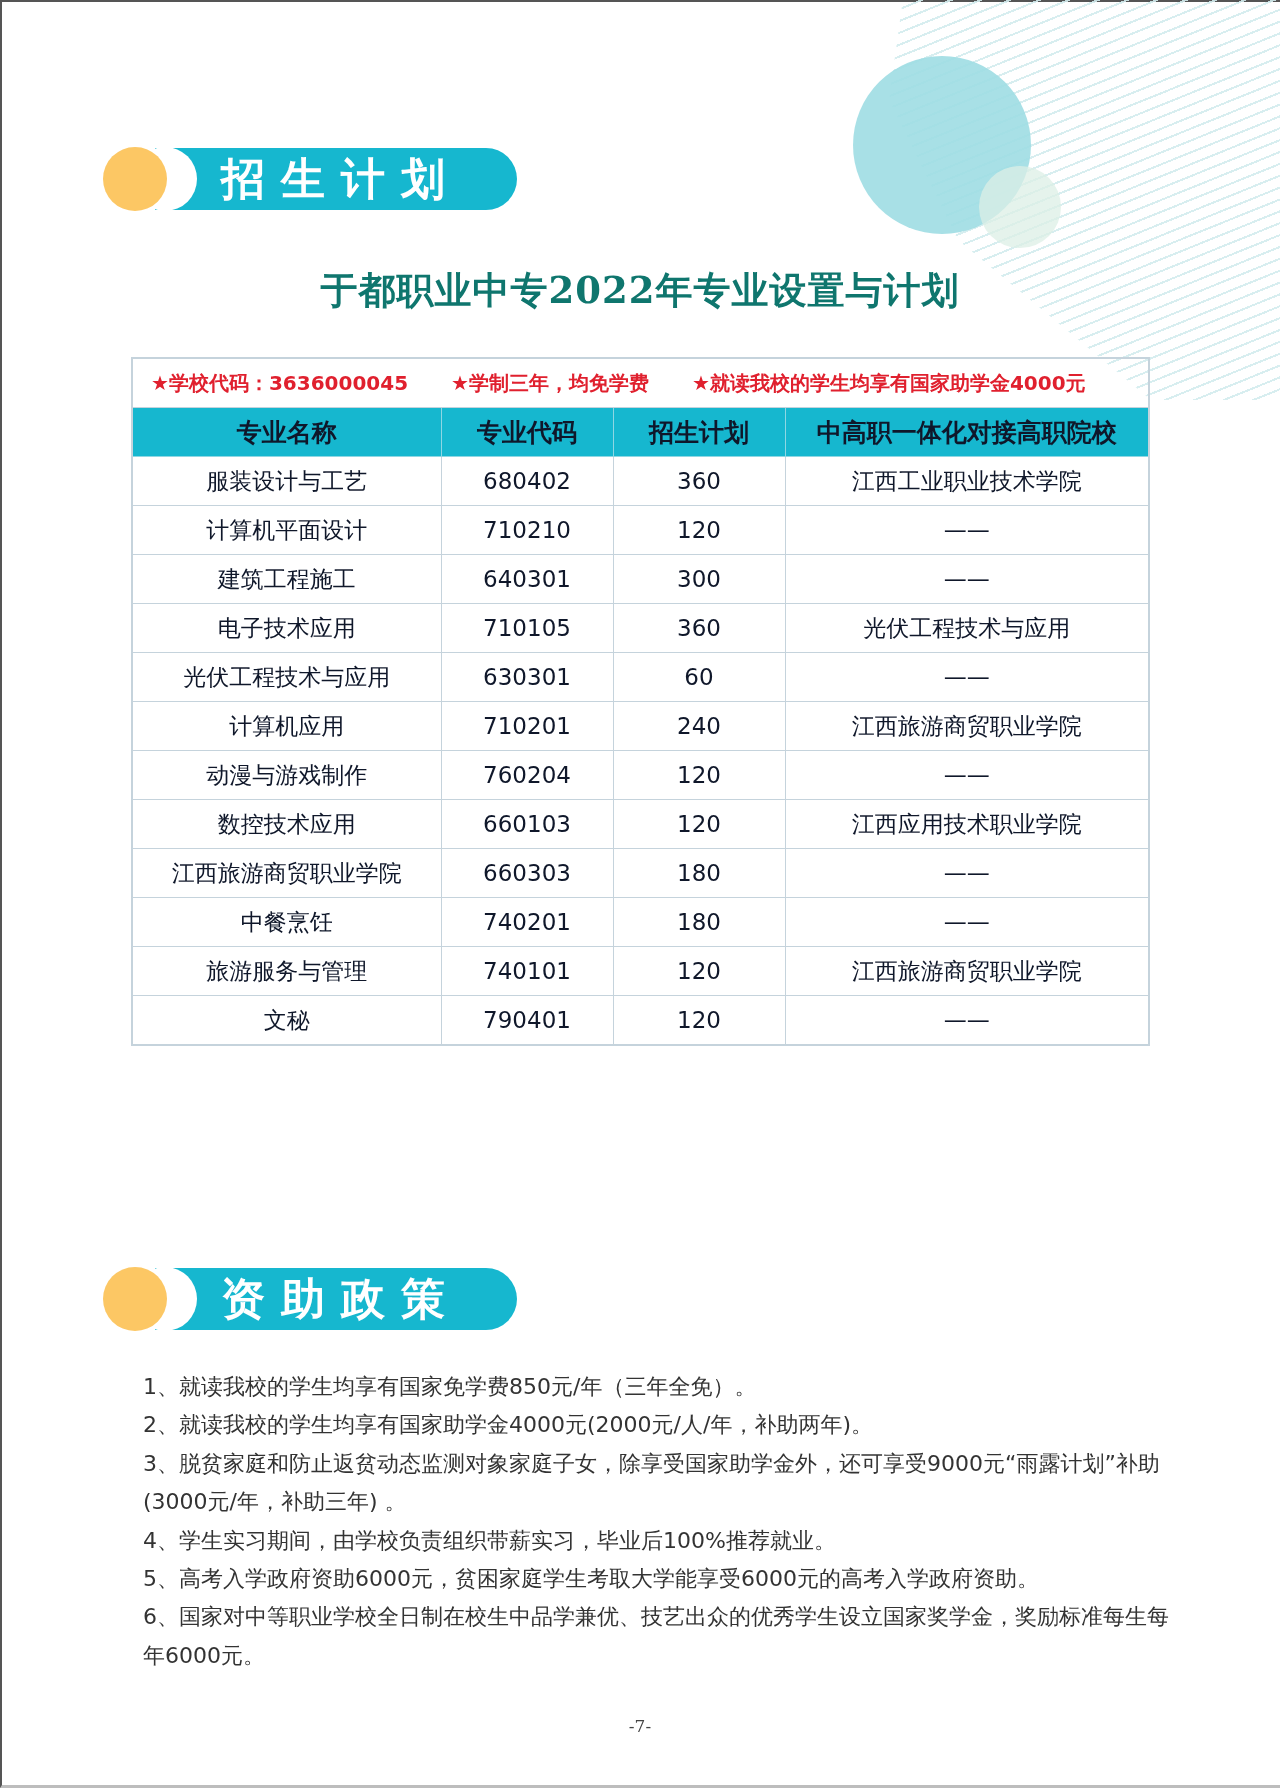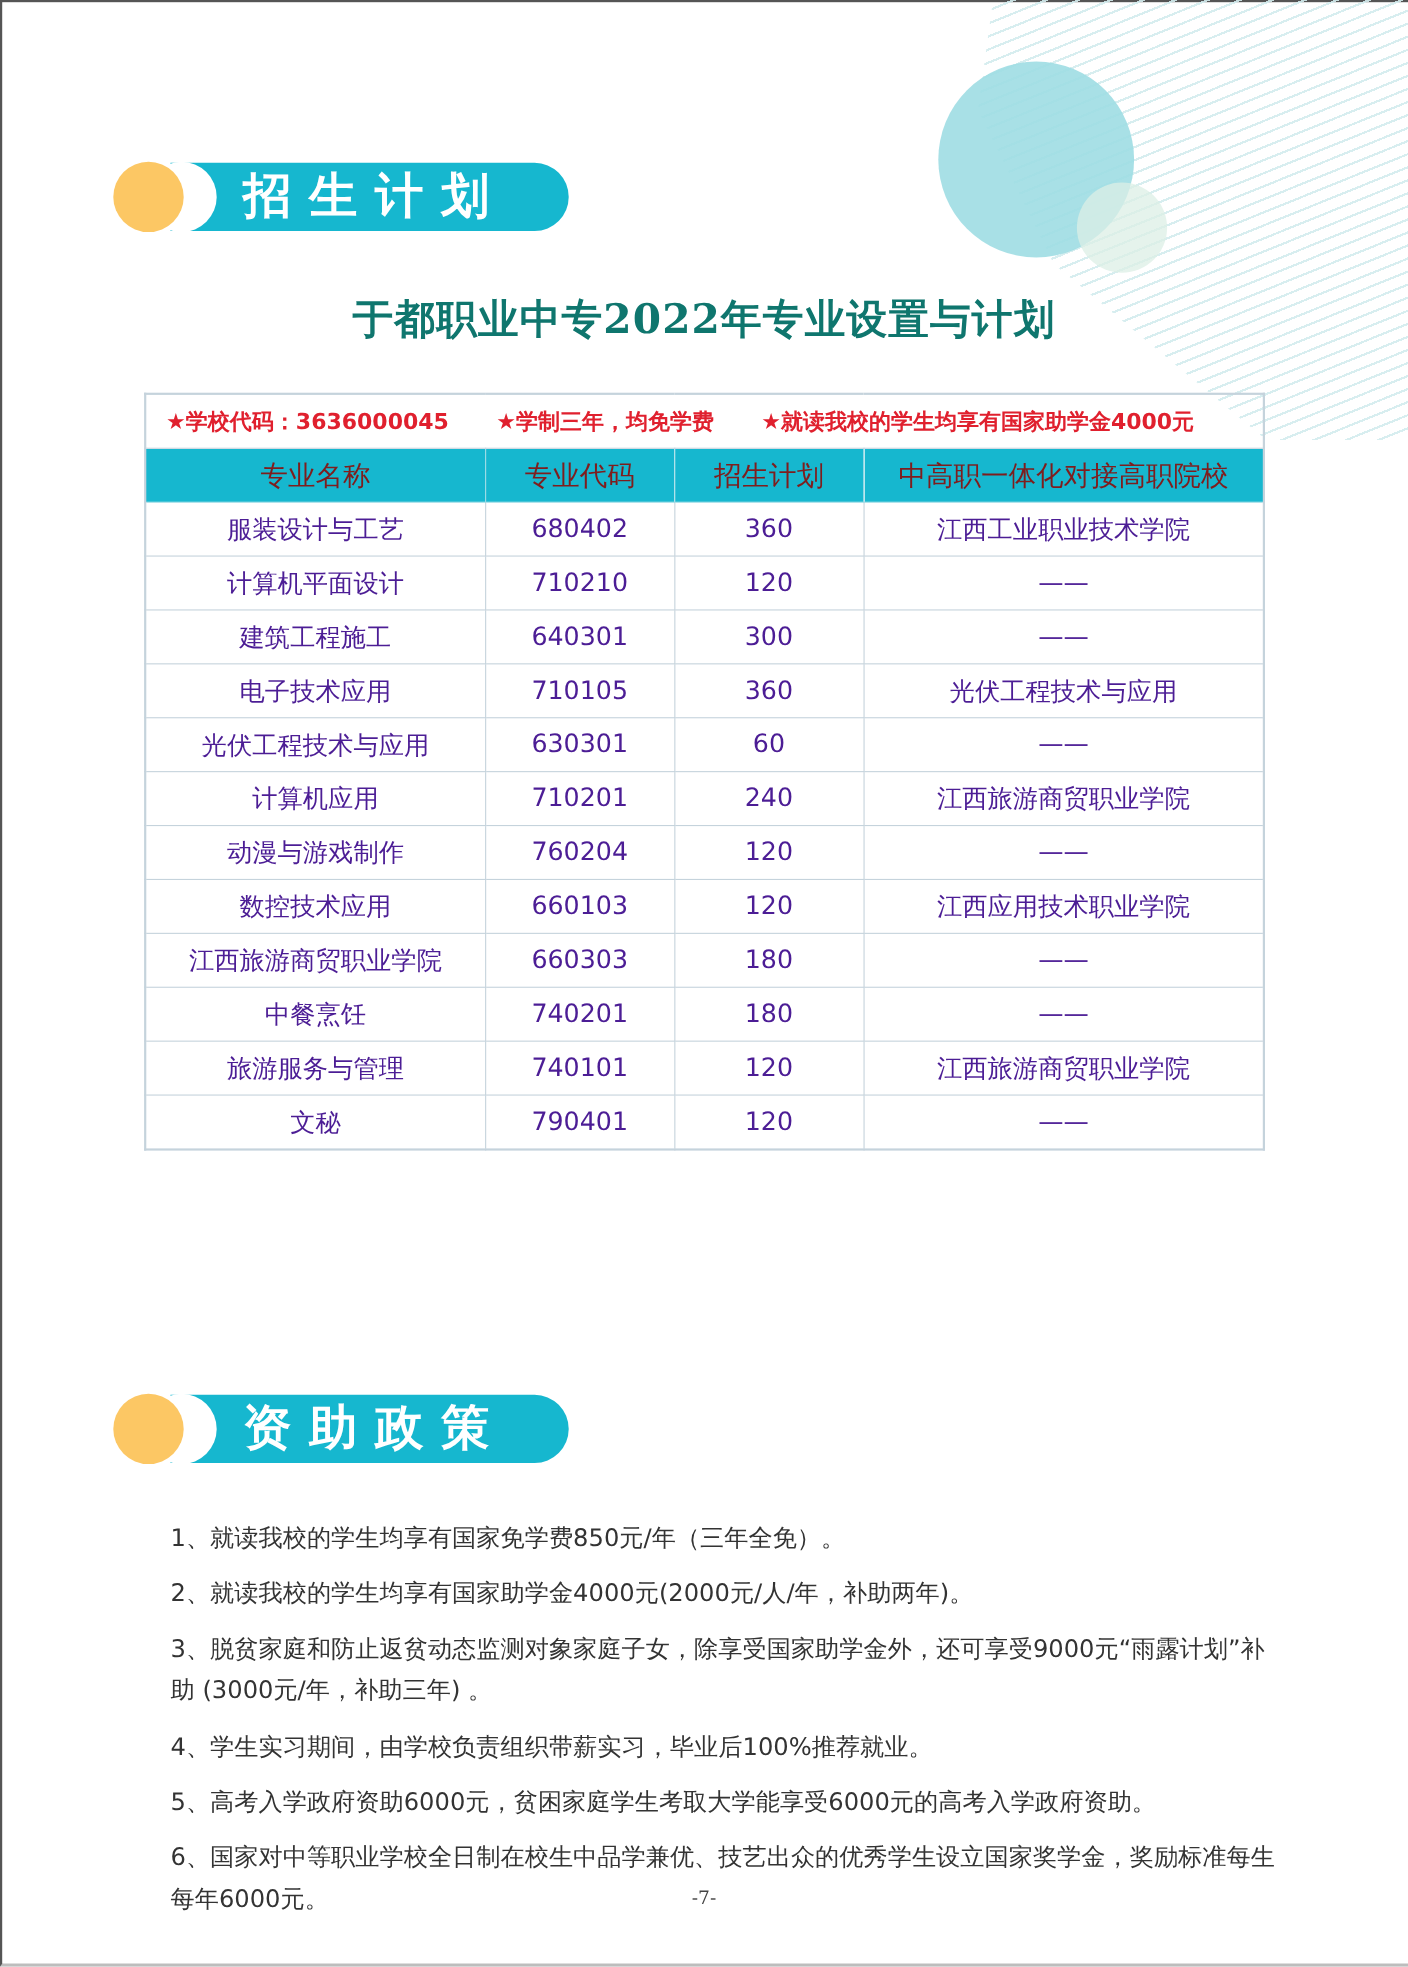--- a/index.html
+++ b/index.html
@@ -62,33 +62,33 @@
   .plan-table td, .plan-table th {
     border: 1px solid #c5d3dc; text-align: center; padding: 0;
     white-space: nowrap; overflow: hidden;
   }
   .note-row td {
     height: 48px; color: #e0202e; font-size: 20px; font-weight: bold;
     text-align: left; padding-left: 18px; border-bottom: 1px solid #c5d3dc;
   }
   .note-row span { margin-right: 36px; text-align: center; }
   .head-row th {
-    background: #16b7cf; color: #7f1d1d; font-size: 25px; font-weight: normal;
+    background: #16b7cf; color: #0f172a; font-size: 25px; font-weight: bold;
     height: 48px; border-color: #8fd7e3;
   }
-  .data-row td { height: 48px; font-size: 23px; color: #4c1d95; }
+  .data-row td { height: 48px; font-size: 23px; color: #0f172a; }
   .col-name { width: 309px; }
   .col-code { width: 172px; }
   .col-plan { width: 172px; }
   .col-school { width: 364px; }
   .policy {
     position: absolute; left: 143px; top: 1368px; width: 1030px;
     font-size: 22px; line-height: 38.4px; color: #333333;
   }
-  .policy p { margin: 12px; }
+  .policy p { margin: 0; }
   .page-num {
     position: absolute; left: 0; width: 1280px; top: 1716px; text-align: center;
     font-family: "DejaVu Serif", serif; font-size: 17px; color: #444444;
   }
 </style>
 </head>
 <body>
 
 <div class="page-frame"></div>
 

